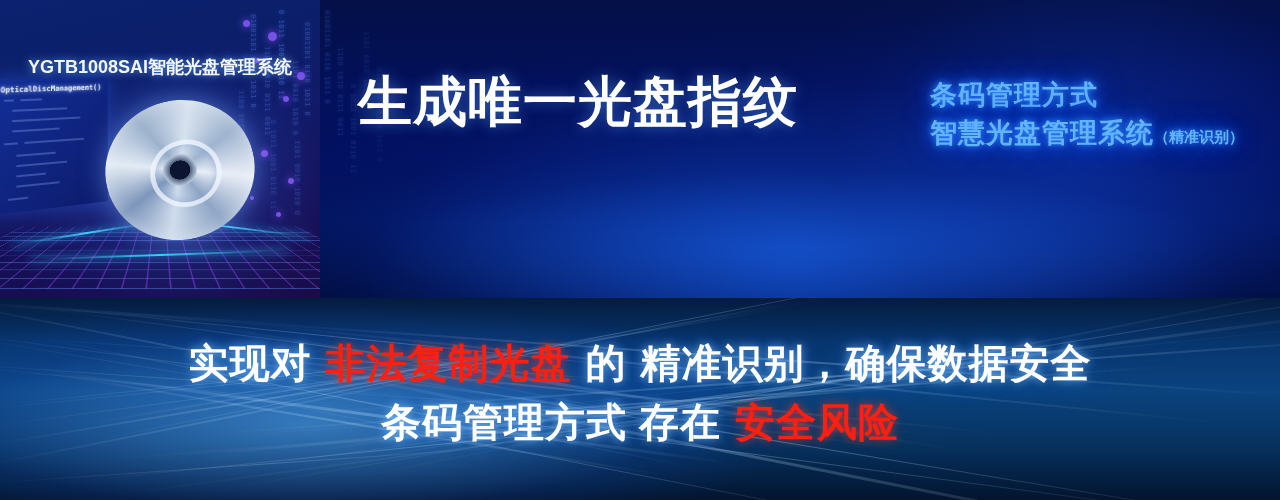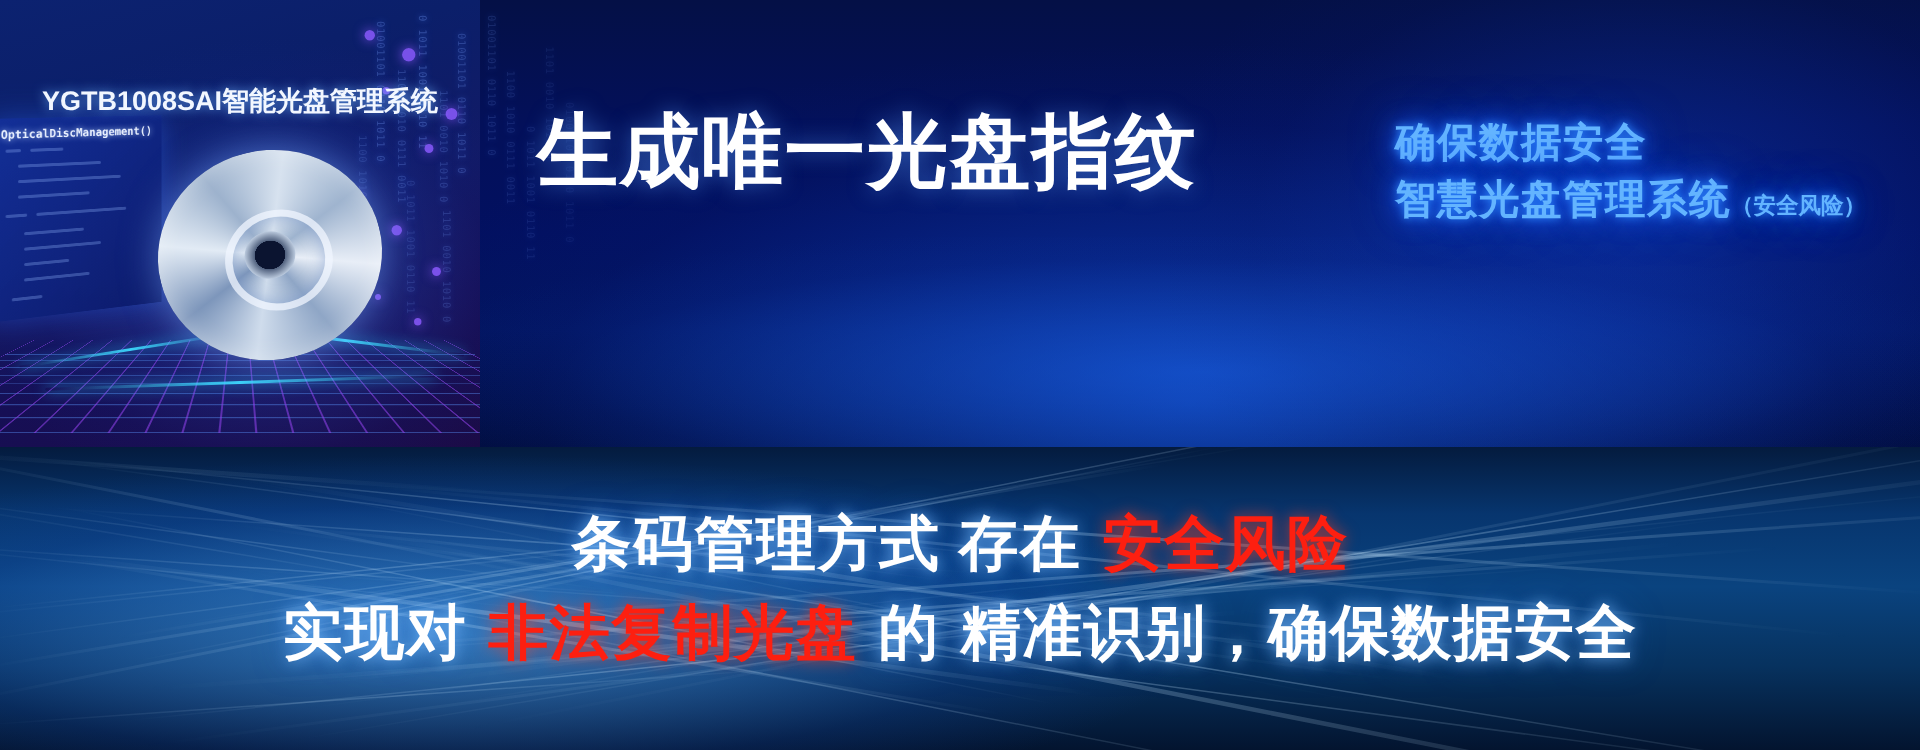--- a/index.html
+++ b/index.html
@@ -213,22 +213,22 @@
       </div>
 
       <div id="lp-sub">YGTB1008SAI智能光盘管理系统</div>
     </div>
 
     <div id="headline">
       <div id="head-line-2">生成唯一光盘指纹</div>
     </div>
 
     <div id="bullets">
-      <div class="bullet"><span>确保数据安全</span></div>
-      <div class="bullet"><span>智慧光盘管理系统</span><span class="paren">（安全风险）</span></div>
+      <div class="bullet"><span>条码管理方式</span></div>
+      <div class="bullet"><span>智慧光盘管理系统</span><span class="paren">（精准识别）</span></div>
     </div>
 
   </div>
 
   <div id="bottom-section">
     <div id="streaks">
         <div class="streak" style="left: -80px; top: 0px; width: 420px; transform: rotate(4deg); opacity: 0.1; height: 3px;"></div>
         <div class="streak" style="left: -27px; top: 112px; width: 517px; transform: rotate(-5.8deg); opacity: 0.18; height: 1px;"></div>
         <div class="streak" style="left: 26px; top: 8px; width: 614px; transform: rotate(7.6deg); opacity: 0.25; height: 1px;"></div>
         <div class="streak" style="left: 79px; top: 126px; width: 711px; transform: rotate(-9.4deg); opacity: 0.33; height: 2px;"></div>
@@ -269,18 +269,18 @@
         <div class="streak" style="left: 254px; top: 56px; width: 1066px; transform: rotate(9.4deg); opacity: 0.36; height: 1px;"></div>
         <div class="streak" style="left: 307px; top: 188px; width: 1163px; transform: rotate(-11.2deg); opacity: 0.14; height: 2px;"></div>
         <div class="streak" style="left: -60px; top: 64px; width: 500px; transform: rotate(4deg); opacity: 0.22; height: 1px;"></div>
         <div class="streak" style="left: -7px; top: 107px; width: 597px; transform: rotate(-5.8deg); opacity: 0.29; height: 1px;"></div>
         <div class="streak" style="left: 46px; top: 72px; width: 694px; transform: rotate(7.6deg); opacity: 0.37; height: 3px;"></div>
         <div class="streak" style="left: 99px; top: 121px; width: 791px; transform: rotate(-9.4deg); opacity: 0.15; height: 1px;"></div>
         <div class="streak" style="left: 152px; top: 80px; width: 888px; transform: rotate(11.2deg); opacity: 0.23; height: 1px;"></div>
         <div class="streak" style="left: 205px; top: 135px; width: 985px; transform: rotate(-4deg); opacity: 0.31; height: 2px;"></div>
       </div>
     <div id="bot-text">
+      <div class="bot-line"><span>实现对</span><span class="sp"></span><span class="danger">非法复制光盘</span><span class="sp"></span><span>的</span><span class="sp"></span><span>精准识别，确保数据安全</span></div>
       <div class="bot-line"><span>条码管理方式 存在</span><span class="sp"></span><span class="danger">安全风险</span></div>
-      <div class="bot-line"><span>实现对</span><span class="sp"></span><span class="danger">非法复制光盘</span><span class="sp"></span><span>的</span><span class="sp"></span><span>精准识别，确保数据安全</span></div>
     </div>
   </div>
 
 </div>
 
 </body></html>

